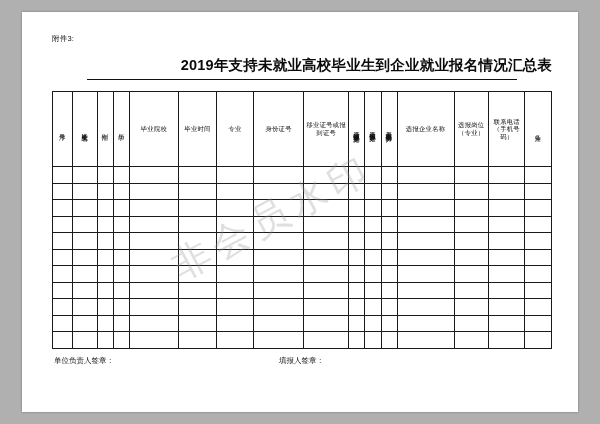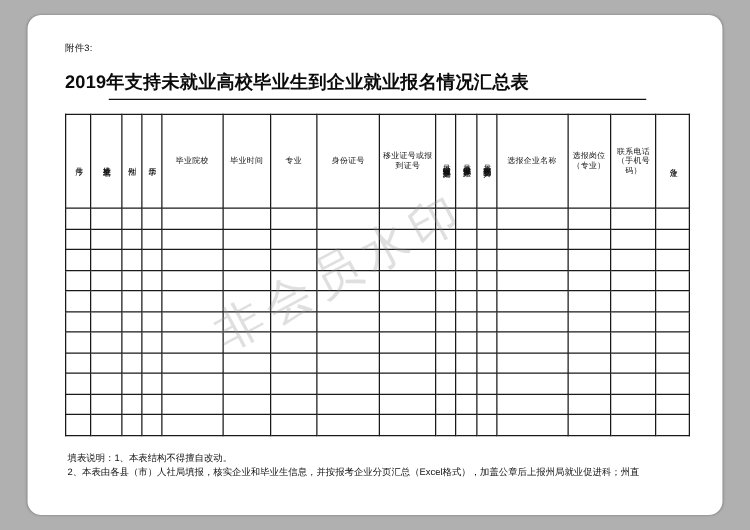--- a/index.html
+++ b/index.html
@@ -15,36 +15,35 @@
   }
   .page {
     position: absolute;
     left: 22px;
     top: 12px;
     width: 556px;
     height: 400px;
     background: #ffffff;
     box-shadow: 0 0 2px rgba(0,0,0,0.35);
     overflow: hidden;
-    border-radius: 11px;
   }
   .doc {
     position: absolute;
     left: 30px;
     top: 22px;
     width: 500px;
   }
   .attach-label {
     font-size: 7.5px;
     color: #111;
     letter-spacing: 0.2px;
     margin-bottom: 12px;
   }
   .title {
-    text-align: left;
+    text-align: right;
     font-size: 14.5px;
     font-weight: bold;
     color: #0b0b0b;
     letter-spacing: 0.2px;
     margin: 0 0 4px 0;
     font-family: "Liberation Sans", sans-serif;
   }
   .title-underline {
     width: 430px;
     margin: 0 auto 11px auto;
@@ -416,22 +415,21 @@
             <td></td>
             <td></td>
             <td></td>
             <td></td>
             <td></td>
             <td></td>
           </tr>
         </tbody>
     </table>
 
-
-    <div class="notes">
-      <div>填表说明：1、本表结构不得擅自改动。</div>
-      <div>2、本表由各县（市）人社局填报，核实企业和毕业生信息，并按报考企业分页汇总（Excel格式），加盖公章后上报州局就业促进科；州直</div>
-
+    <div class="signature-row">
+      <div class="left">单位负责人签章：</div>
+      <div class="right">填报人签章：</div>
     </div>
+
   </div>
 
   <div class="watermark">非会员水印</div>
 </div>
 
 </body></html>

